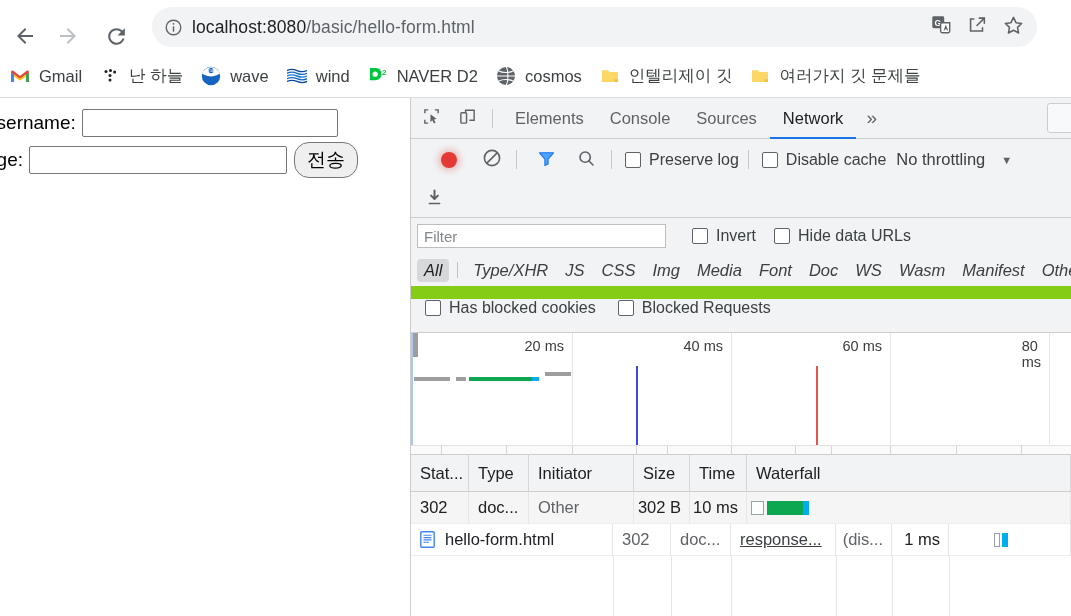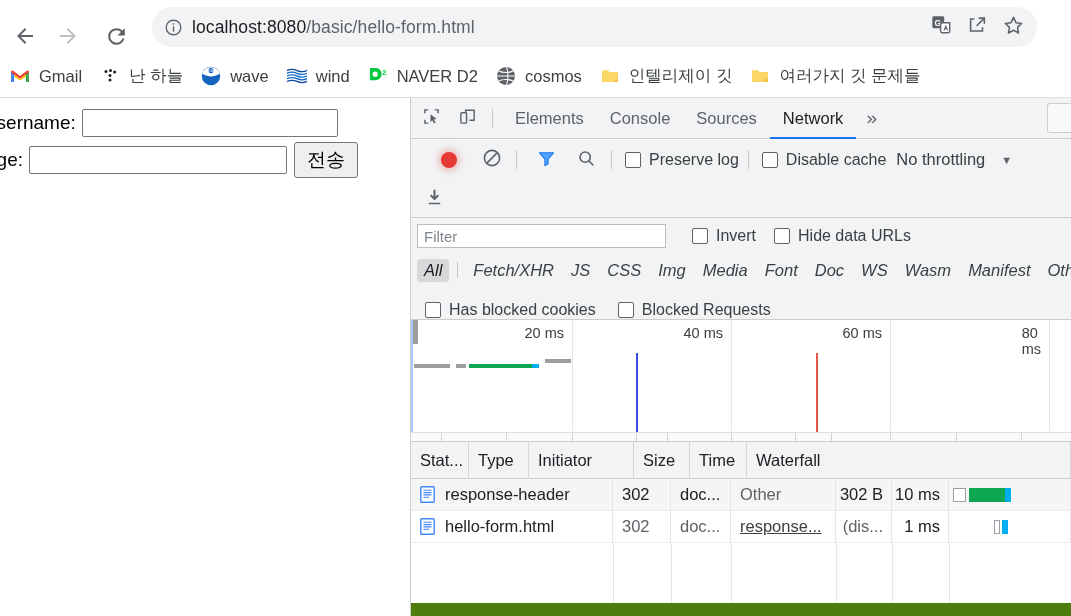--- a/index.html
+++ b/index.html
@@ -102,32 +102,32 @@
   }
   #username-input { width: 256px; margin-left: 6px; }
   #age-input { width: 258px; margin-left: 6px; }
   #submit-button {
     margin-left: 7px;
     height: 36px;
     min-width: 62px;
     padding: 0 12px;
     background: #efefef;
     border: 1px solid #767676;
-    border-radius: 3px;
+    border-radius: 15px;
     font-family: "Liberation Sans", sans-serif;
     font-size: 19px;
     color: #000;
     cursor: default;
   }
 
   
   #devtools {
     position: absolute; left: 410px; top: 98px;
     width: 661px; height: 518px;
-    background: #4d7c0f;
+    background: #84cc16;
     border-left: 1px solid #cdcdcd;
     font-size: 12px;
     color: #202124;
     overflow: hidden;
   }
   #dt-tabbar {
     position: relative; height: 41px; width: 100%;
     background: #f1f3f4;
     border-bottom: 1px solid #cdcdcd;
     display: flex; align-items: center;
@@ -221,24 +221,25 @@
     padding: 2px 7px; border-radius: 4px; margin-right: 3px;
     flex: 0 0 auto;
     font-style: italic;
   }
   .type-chip.active { background: #d7d8da; color:#202124; }
   .type-sep { width:1px; height:16px; background:#c2c2c2; margin: 0 8px 0 5px; flex:0 0 1px;}
 
   
   #dt-extrabar {
     position: relative; width: 100%; height: 34px;
-    display: flex; align-items: flex-end;
+    display: flex; align-items: flex-start;
     background: #f1f3f4;
     padding-left: 10px;
     border-bottom: 1px solid #cdcdcd;
+    margin-top: 13px;
   }
   #dt-extrabar .chk-wrap { margin-right: 18px; }
 
   
   #dt-overview {
     position: relative; width: 100%; height: 122px;
     background: #ffffff;
     border-bottom: 1px solid #cdcdcd;
     overflow: hidden;
   }
@@ -572,21 +573,21 @@
     </label>
     <label class="chk-wrap" style="margin-left:18px">
       <span class="chk-box"></span>
       <span>Hide data URLs</span>
     </label>
   </div>
 
   <div id="dt-typebar">
     <span class="type-chip active">All</span>
     <span class="type-sep"></span>
-    <span class="type-chip">Fetch/XHR</span>
+    <span class="type-chip">Type/XHR</span>
     <span class="type-chip">JS</span>
     <span class="type-chip">CSS</span>
     <span class="type-chip">Img</span>
     <span class="type-chip">Media</span>
     <span class="type-chip">Font</span>
     <span class="type-chip">Doc</span>
     <span class="type-chip">WS</span>
     <span class="type-chip">Wasm</span>
     <span class="type-chip">Manifest</span>
     <span class="type-chip">Othe</span>
@@ -645,29 +646,20 @@
     <div id="dt-thead">
       <div class="th" style="width:58px">Stat...</div>
       <div class="th" style="width:60px">Type</div>
       <div class="th" style="width:105px">Initiator</div>
       <div class="th" style="width:56px">Size</div>
       <div class="th" style="width:57px">Time</div>
       <div class="th" style="flex:1">Waterfall</div>
     </div>
 
     <div class="tr odd">
-      <div class="td" style="width:202px">
-        <span class="doc-ico">
-          <svg width="15" height="17" viewBox="0 0 15 17">
-            <rect x="0.8" y="0.8" width="13.4" height="15.4" rx="1" fill="#ffffff" stroke="#4285f4" stroke-width="1.4"></rect>
-            <path d="M3.5 4.3h8M3.5 6.6h8M3.5 8.9h8M3.5 11.2h5.5" stroke="#4285f4" stroke-width="1.1"></path>
-          </svg>
-        </span>
-        <span>response-header</span>
-      </div>
       <div class="td" style="width:58px">302</div>
       <div class="td" style="width:60px">doc...</div>
       <div class="td muted" style="width:105px">Other</div>
       <div class="td num" style="width:56px">302 B</div>
       <div class="td num" style="width:57px">10 ms</div>
       <div class="td wf-cell">
         <div class="wf-bar" style="left:4px;  width:13px; background:#ffffff; border:1px solid #9aa0a6"></div>
         <div class="wf-bar" style="left:20px; width:36px; background:#0ca750"></div>
         <div class="wf-bar" style="left:56px; width:6px;  background:#00aeef"></div>
 

